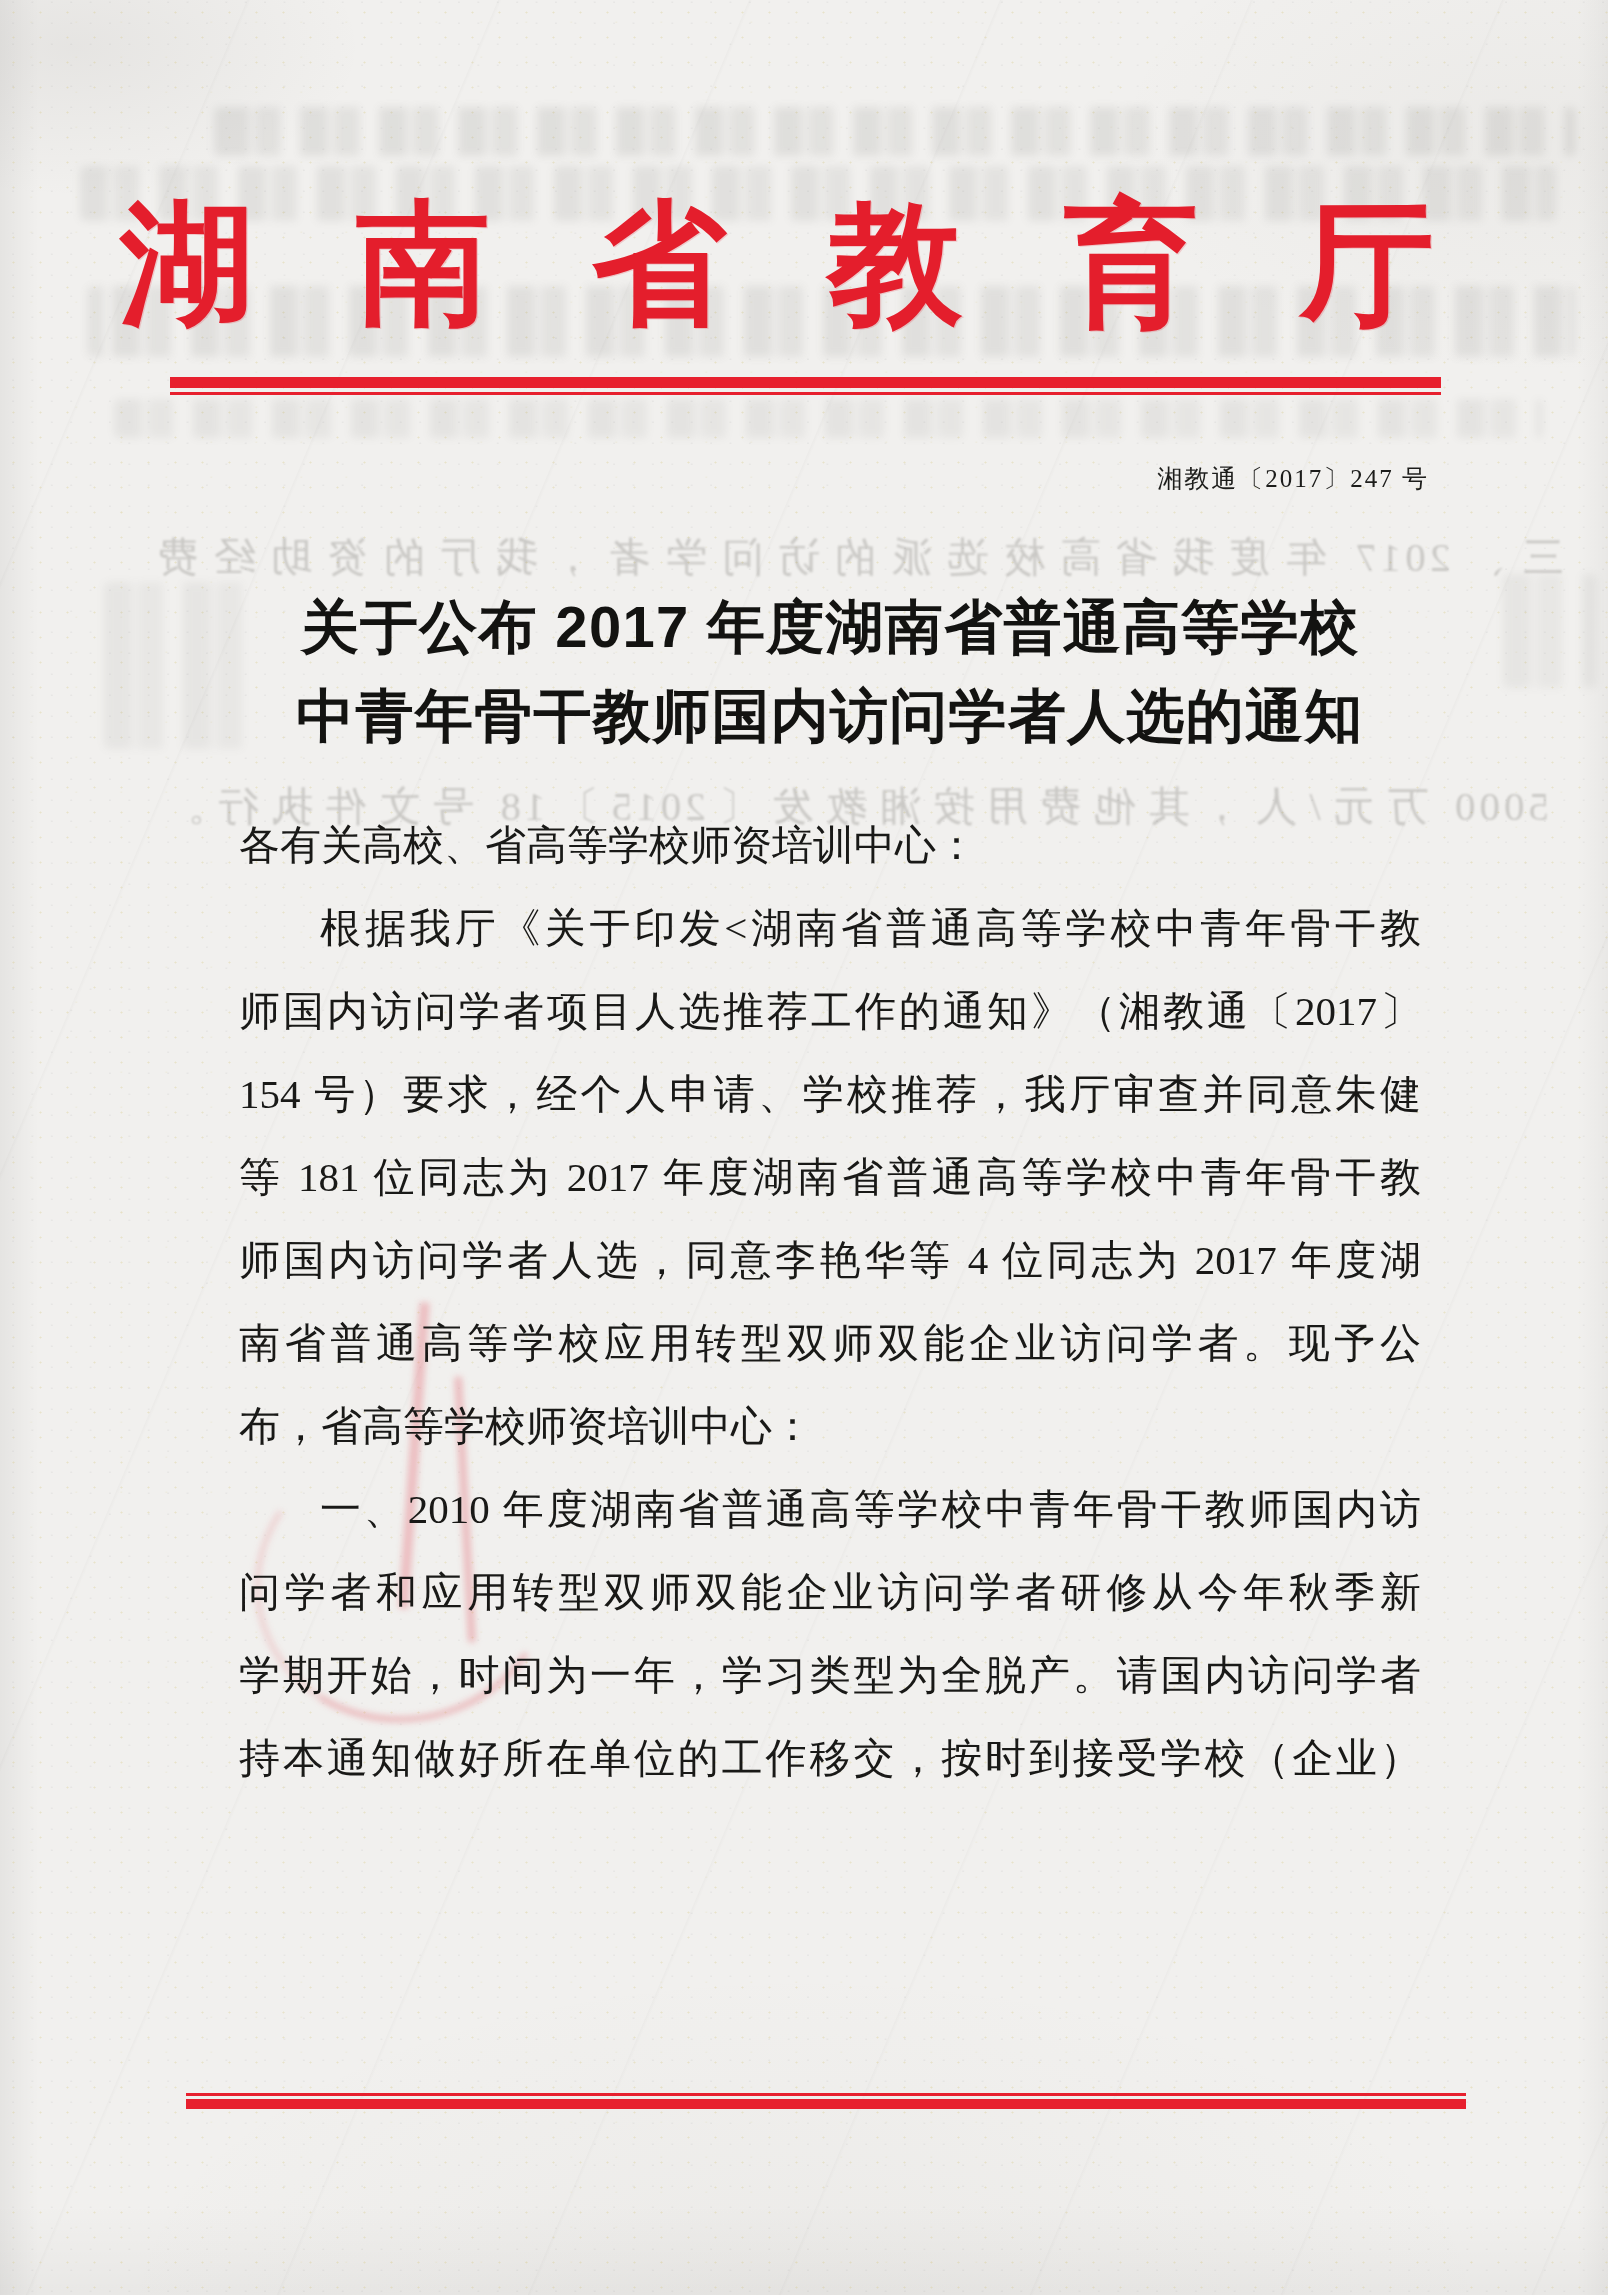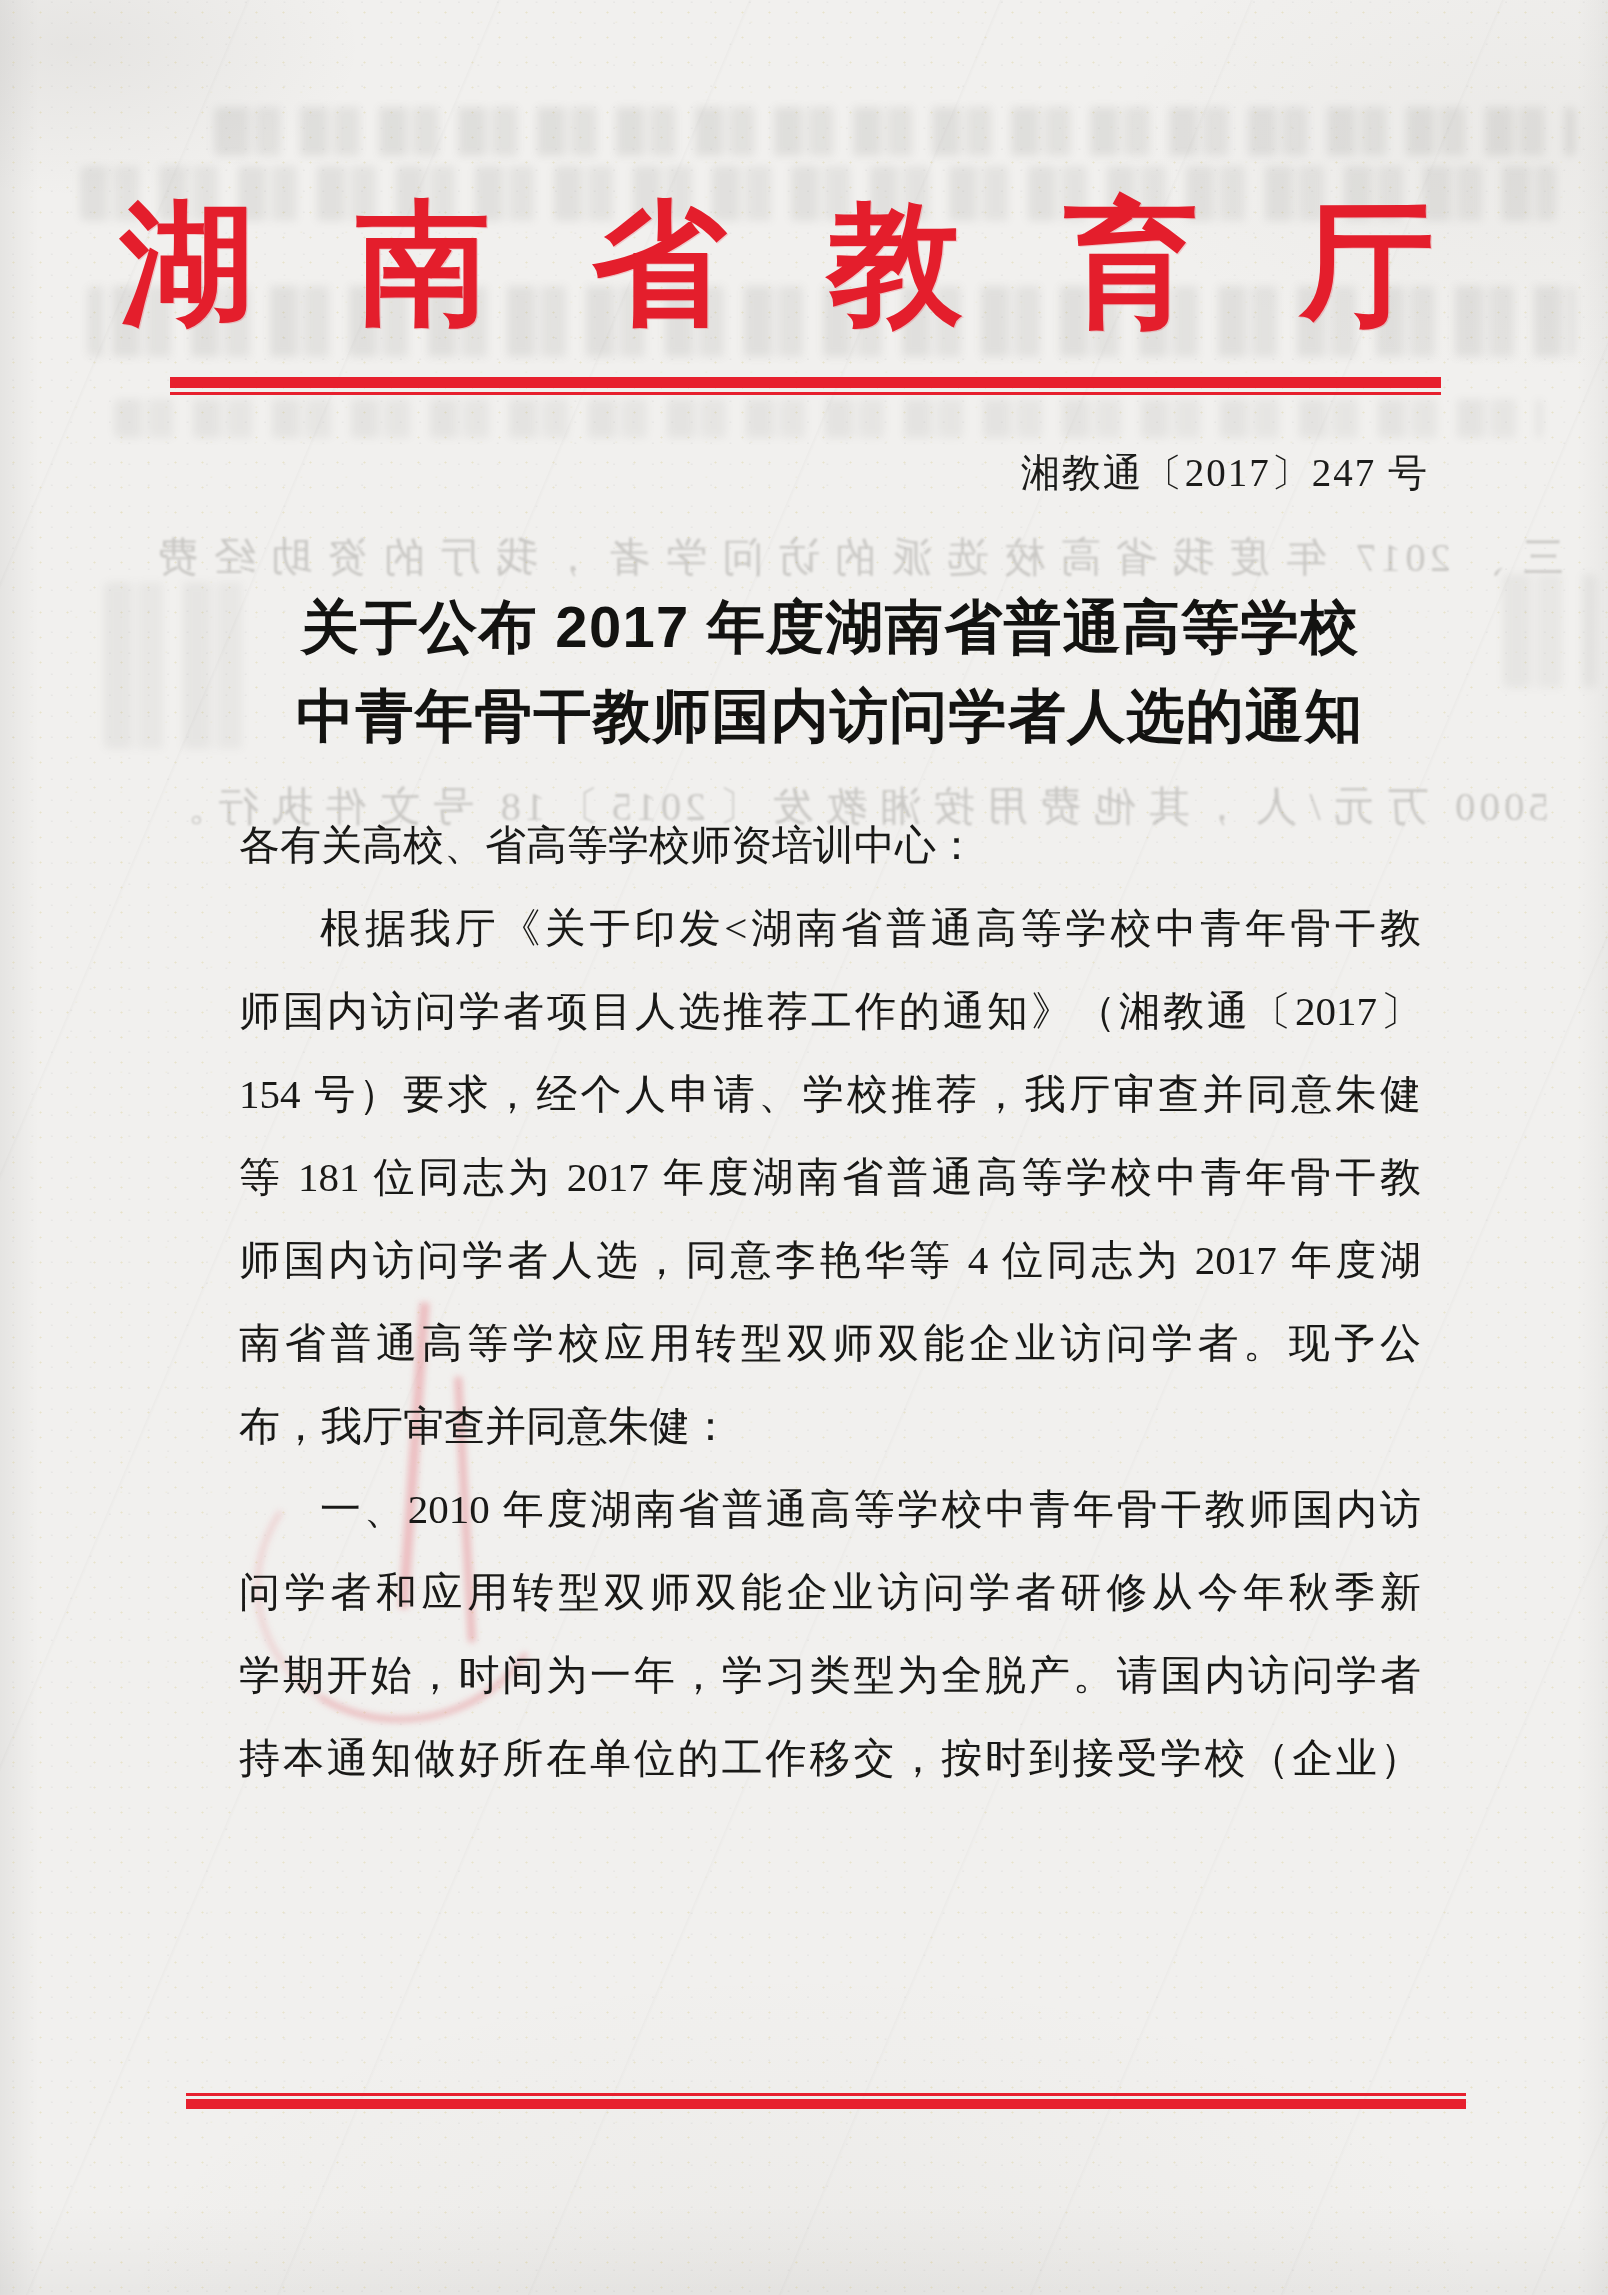--- a/index.html
+++ b/index.html
@@ -90,22 +90,22 @@
   .rule-top .bar.thick{height:11.4px;}
   .rule-top .gap{height:3.3px;}
   .rule-top .bar.thin{height:3.3px;}
   .rule-bottom{top:2093px;left:186px;width:1280px;}
   .rule-bottom .bar.thin{height:3.3px;}
   .rule-bottom .gap{height:2.7px;}
   .rule-bottom .bar.thick{height:10px;}
   
   .docnum{
     position:absolute;
-    right:180px;top:446px;
-    font-size:39px;
+    right:180px;top:462px;
+    font-size:25px;
     color:#1c1c1a;
     letter-spacing:2px;
     white-space:nowrap;
   }
   
   .title{
     position:absolute;
     left:239px;top:582px;width:1182px;
     text-align:center;
     font-family:"Liberation Sans","DejaVu Sans",sans-serif;
@@ -168,21 +168,21 @@
   </div>
 
   <div class="body-block">
     <div class="line">各有关高校、省高等学校师资培训中心：</div>
     <div class="line fill indent">根据我厅《关于印发&lt;湖南省普通高等学校中青年骨干教</div>
     <div class="line fill">师国内访问学者项目人选推荐工作的通知》（湘教通〔2017〕</div>
     <div class="line fill">154 号）要求，经个人申请、学校推荐，我厅审查并同意朱健</div>
     <div class="line fill">等 181 位同志为 2017 年度湖南省普通高等学校中青年骨干教</div>
     <div class="line fill">师国内访问学者人选，同意李艳华等 4 位同志为 2017 年度湖</div>
     <div class="line fill">南省普通高等学校应用转型双师双能企业访问学者。现予公</div>
-    <div class="line">布，我厅审查并同意朱健：</div>
+    <div class="line">布，省高等学校师资培训中心：</div>
     <div class="line fill indent">一、2010 年度湖南省普通高等学校中青年骨干教师国内访</div>
     <div class="line fill">问学者和应用转型双师双能企业访问学者研修从今年秋季新</div>
     <div class="line fill">学期开始，时间为一年，学习类型为全脱产。请国内访问学者</div>
     <div class="line fill">持本通知做好所在单位的工作移交，按时到接受学校（企业）</div>
   </div>
 
   <div class="rule rule-bottom">
     <div class="bar thin"></div>
     <div class="gap"></div>
     <div class="bar thick"></div>

